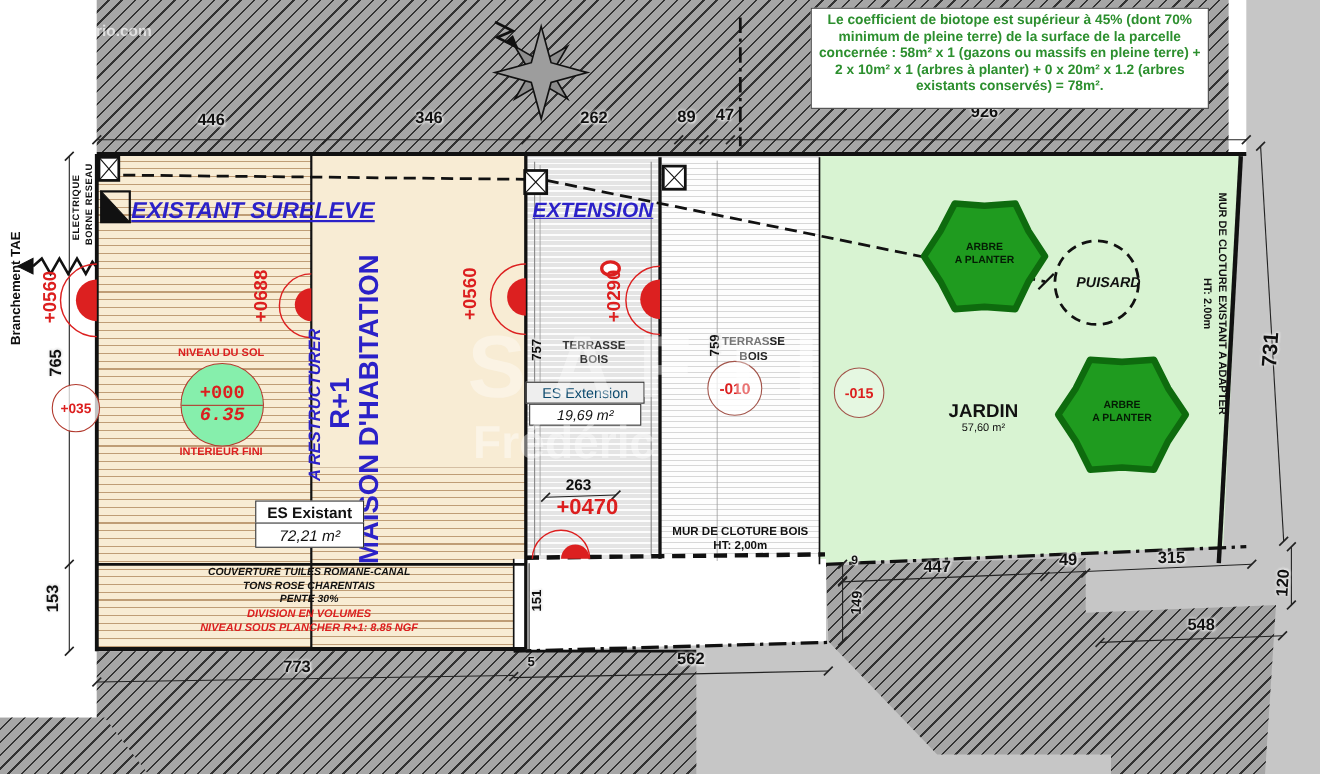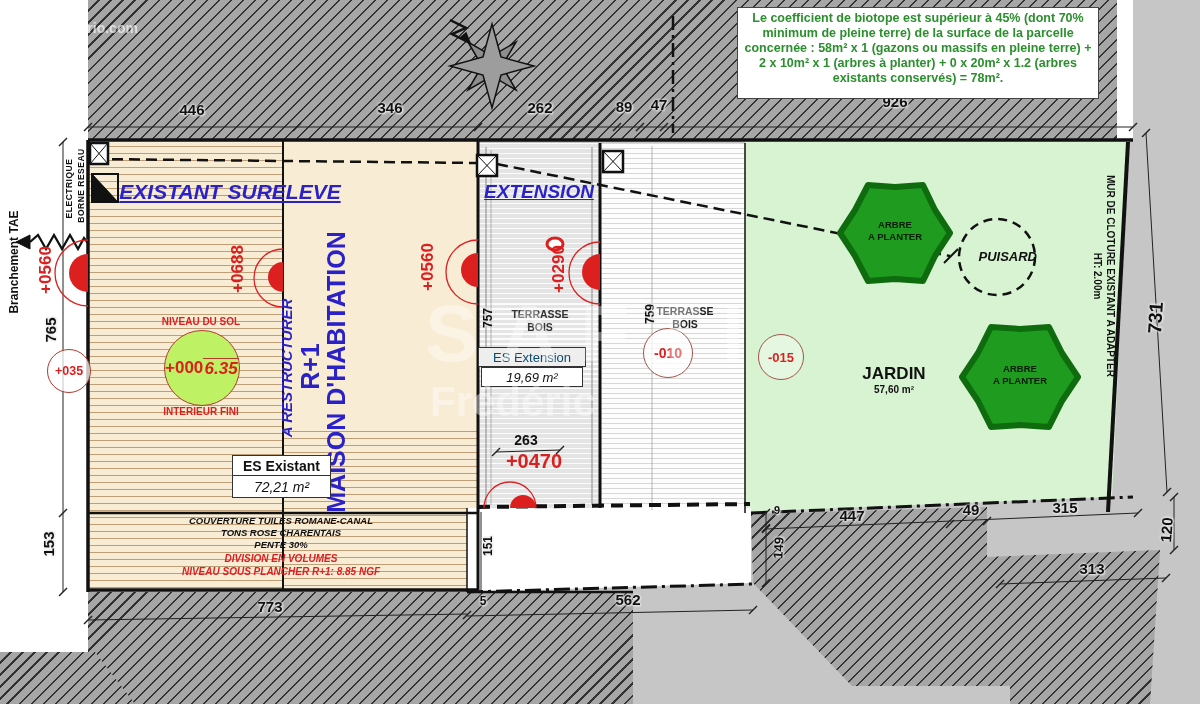--- a/index.html
+++ b/index.html
@@ -201,21 +201,21 @@
   <div class="txt blue" style="left:478px;top:181px;width:122px;font-weight:700;font-style:italic;font-size:19px;text-align:center;text-decoration:underline;">EXTENSION</div>
   <div class="txt rotccw blue" style="left:187px;top:357px;width:300px;height:30px;font-weight:700;font-size:25px;text-align:center;">MAISON D'HABITATION</div>
   <div class="txt rotccw blue" style="left:279px;top:353px;width:60px;height:27px;font-weight:700;font-size:25px;text-align:center;">R+1</div>
   <div class="txt rotccw blue" style="left:202px;top:359px;width:170px;height:18px;font-weight:700;font-style:italic;font-size:15px;text-align:center;">A RESTRUCTURER</div>
 
   <div class="txt rotccw red" style="left:202px;top:259px;width:72px;height:20px;font-weight:700;font-size:17px;text-align:center;">+0688</div>
   <div class="txt rotccw red" style="left:392px;top:257px;width:72px;height:20px;font-weight:700;font-size:17px;text-align:center;">+0560</div>
   <div class="txt rotccw red" style="left:523px;top:259px;width:72px;height:20px;font-weight:700;font-size:17px;text-align:center;">+0290</div>
 
   <div class="txt red ctr" style="left:155px;top:316px;width:92px;font-weight:700;font-size:10px;">NIVEAU DU SOL</div>
-  <div class="circ" style="left:164px;top:330px;width:74px;height:74px;background:#bef264;">
+  <div class="circ" style="left:164px;top:330px;width:74px;height:74px;background:#86efac;flex-direction:column;font-family:Liberation Mono, monospace;">
     <span class="red" style="font-weight:700;font-size:17px;">+000</span>
     <span class="red" style="font-weight:700;font-style:italic;font-size:17px;border-top:1px solid #b23a2e;width:100%;text-align:center;">6.35</span>
   </div>
   <div class="txt red ctr" style="left:152px;top:406px;width:98px;font-weight:700;font-size:10px;">INTERIEUR FINI</div>
 
   <div class="txt rotccw dim" style="left:469px;top:311px;width:40px;height:14px;font-size:12px;">757</div>
   <div class="txt ctr" style="left:495px;top:308px;width:90px;font-weight:700;font-size:10.5px;color:#333;line-height:1.2;">
     <div>TERRASSE</div>
     <div>BOIS</div>
   </div>
@@ -229,28 +229,32 @@
   <div class="txt red ctr" style="left:496px;top:450px;width:76px;font-weight:700;font-size:20px;">+0470</div>
 
   <div class="txt rotccw dim" style="left:631px;top:307px;width:40px;height:14px;font-size:12px;">759</div>
   <div class="txt ctr" style="left:640px;top:305px;width:90px;font-weight:700;font-size:10.5px;color:#222;line-height:1.2;">
     <div>TERRASSE</div>
     <div>BOIS</div>
   </div>
   <div class="circ" style="left:643px;top:328px;width:48px;height:48px;border-color:#a2544a;">
     <span class="red" style="font-weight:700;font-size:14px;">-010</span>
   </div>
+  <div class="txt ctr" style="left:608px;top:477px;width:130px;font-weight:700;font-size:10.5px;color:#111;line-height:1.25;">
+    <div>MUR DE CLOTURE BOIS</div>
+    <div>HT: 2,00m</div>
+  </div>
   <div class="txt rotccw dim" style="left:469px;top:539px;width:40px;height:14px;font-size:12px;">151</div>
 
   <div class="circ" style="left:758px;top:334px;width:44px;height:44px;border-color:#a2544a;background:rgba(255,255,255,.35);">
     <span class="red" style="font-weight:700;font-size:13px;">-015</span>
   </div>
   <div class="txt ctr" style="left:856px;top:364px;width:76px;color:#111;">
     <div style="font-weight:700;font-size:17px;">JARDIN</div>
-    <div style="font-weight:700;font-size:10px;">57,60 m²</div>
+    <div style="font-weight:400;font-size:10px;">57,60 m²</div>
   </div>
   <div class="txt ctr" style="left:959px;top:249px;width:78px;font-weight:700;font-style:italic;font-size:13px;color:#111;text-align:right;">PUISARD</div>
   <div class="txt ctr" style="left:856px;top:219px;width:78px;color:#041d04;font-weight:700;font-size:9.5px;line-height:1.3;">
     <div>ARBRE</div>
     <div>A PLANTER</div>
   </div>
   <div class="txt ctr" style="left:981px;top:363px;width:78px;color:#041d04;font-weight:700;font-size:9.5px;line-height:1.3;">
     <div>ARBRE</div>
     <div>A PLANTER</div>
   </div>
@@ -275,21 +279,21 @@
   <div class="txt ctr red" style="left:136px;top:566px;width:290px;font-weight:700;font-style:italic;font-size:10px;">NIVEAU SOUS PLANCHER R+1: 8.85 NGF</div>
 
   <div class="txt dim" style="left:240px;top:599px;width:60px;">773</div>
   <div class="txt dim" style="left:470px;top:595px;width:26px;font-size:12px;">5</div>
   <div class="txt dim" style="left:598px;top:592px;width:60px;">562</div>
   <div class="txt dim" style="left:768px;top:505px;width:18px;font-size:11px;">9</div>
   <div class="txt rot86 dim" style="left:750px;top:540px;width:60px;height:16px;font-size:13px;">149</div>
   <div class="txt dim" style="left:826px;top:508px;width:52px;">447</div>
   <div class="txt dim" style="left:956px;top:502px;width:30px;">49</div>
   <div class="txt dim" style="left:1040px;top:500px;width:50px;">315</div>
-  <div class="txt dim" style="left:1068px;top:561px;width:48px;">313</div>
+  <div class="txt dim" style="left:1068px;top:561px;width:48px;">548</div>
   <div class="txt rot86 dim" style="left:1138px;top:521px;width:60px;height:18px;">120</div>
   <div class="txt rot86 dim" style="left:1128px;top:306px;width:60px;height:24px;font-size:19px;">731</div>
 
   <div class="wm" style="left:14px;top:20px;font-size:14px;color:rgba(255,255,255,.65);">© EtreProprio.com</div>
   <div class="wm" style="left:425px;top:288px;font-size:80px;letter-spacing:22px;color:rgba(255,255,255,.38);font-weight:800;">SAFTI</div>
   <div class="wm" style="left:430px;top:378px;font-size:42px;color:rgba(255,255,255,.42);">Frédéric</div>
 
 </div>
 
 </body></html>

